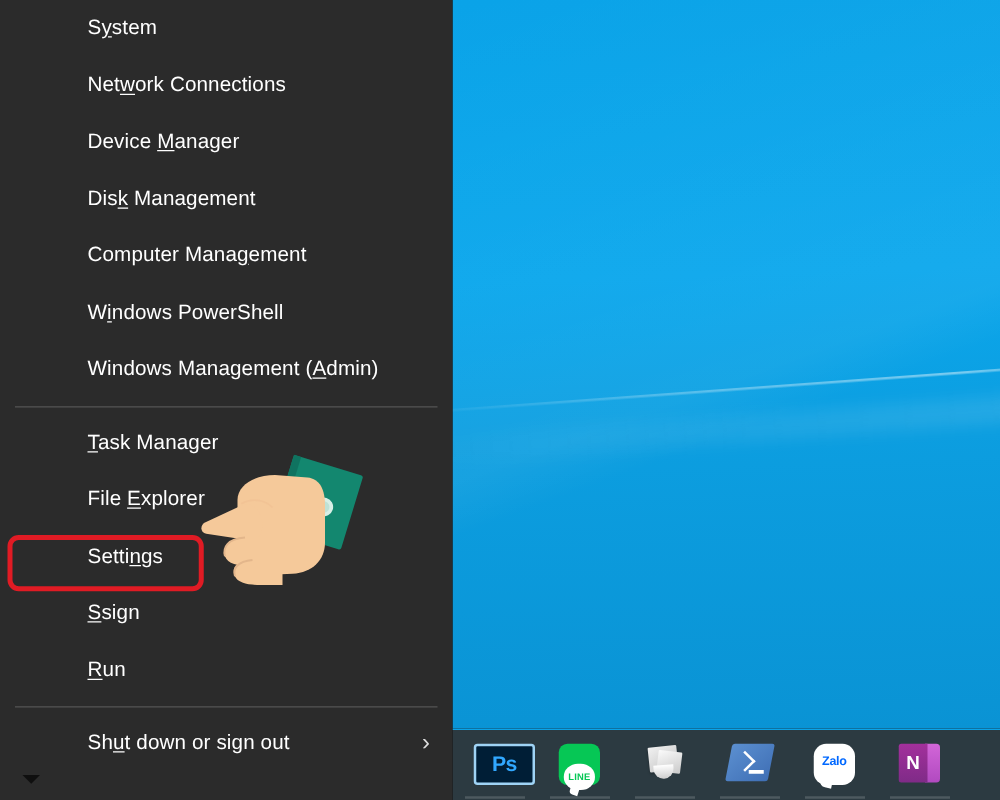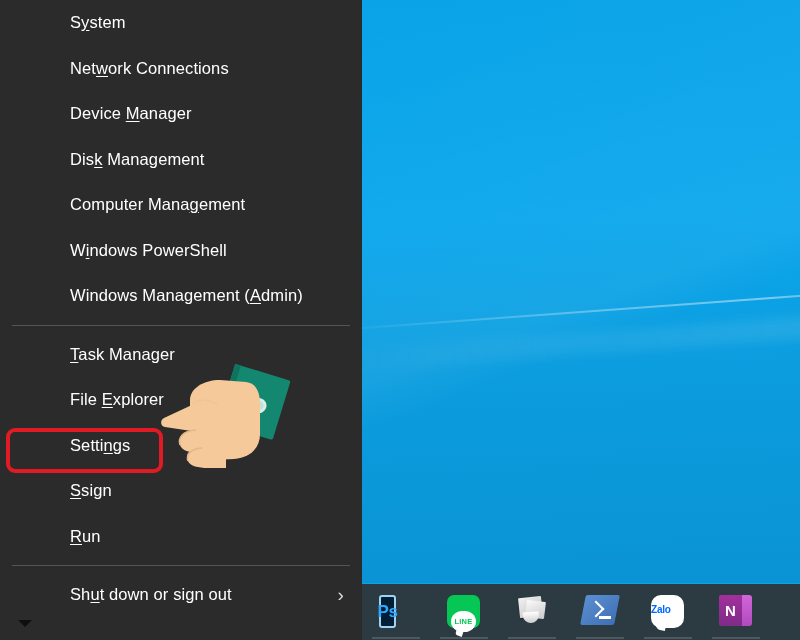--- a/index.html
+++ b/index.html
@@ -84,21 +84,21 @@
     bottom: 2px;
     left: 10px;
     right: 10px;
     height: 2px;
     background: rgba(255,255,255,0.16);
   }
   .tb-ico { width: 34px; height: 34px; position: relative; }
 
   
   .ico-ps {
-    width: 17px; height: 33px;
+    width: 49px; height: 33px;
     background: #001e36;
     border: 2px solid #9fd3f5;
     border-radius: 3px;
     display: flex; align-items: center; justify-content: center;
     color: #31a8ff;
     font-size: 17px;
     font-weight: bold;
     font-family: "Liberation Sans", sans-serif;
     letter-spacing: -0.5px;
   }
@@ -184,21 +184,21 @@
     position: absolute;
     left: 16px; bottom: 6px;
     width: 12px; height: 2.6px;
     background: #fff;
   }
   
   .ico-zalo {
     width: 33px; height: 33px;
     background: #fff;
     border-radius: 10px;
-    display: flex; align-items: center; justify-content: flex-start;
+    display: flex; align-items: center; justify-content: center;
     position: relative;
     overflow: visible;
   }
   .ico-zalo .z {
     color: #0068ff;
     font-size: 10px;
     font-weight: bold;
     letter-spacing: -0.2px;
     position: relative;
     top: -2px;

